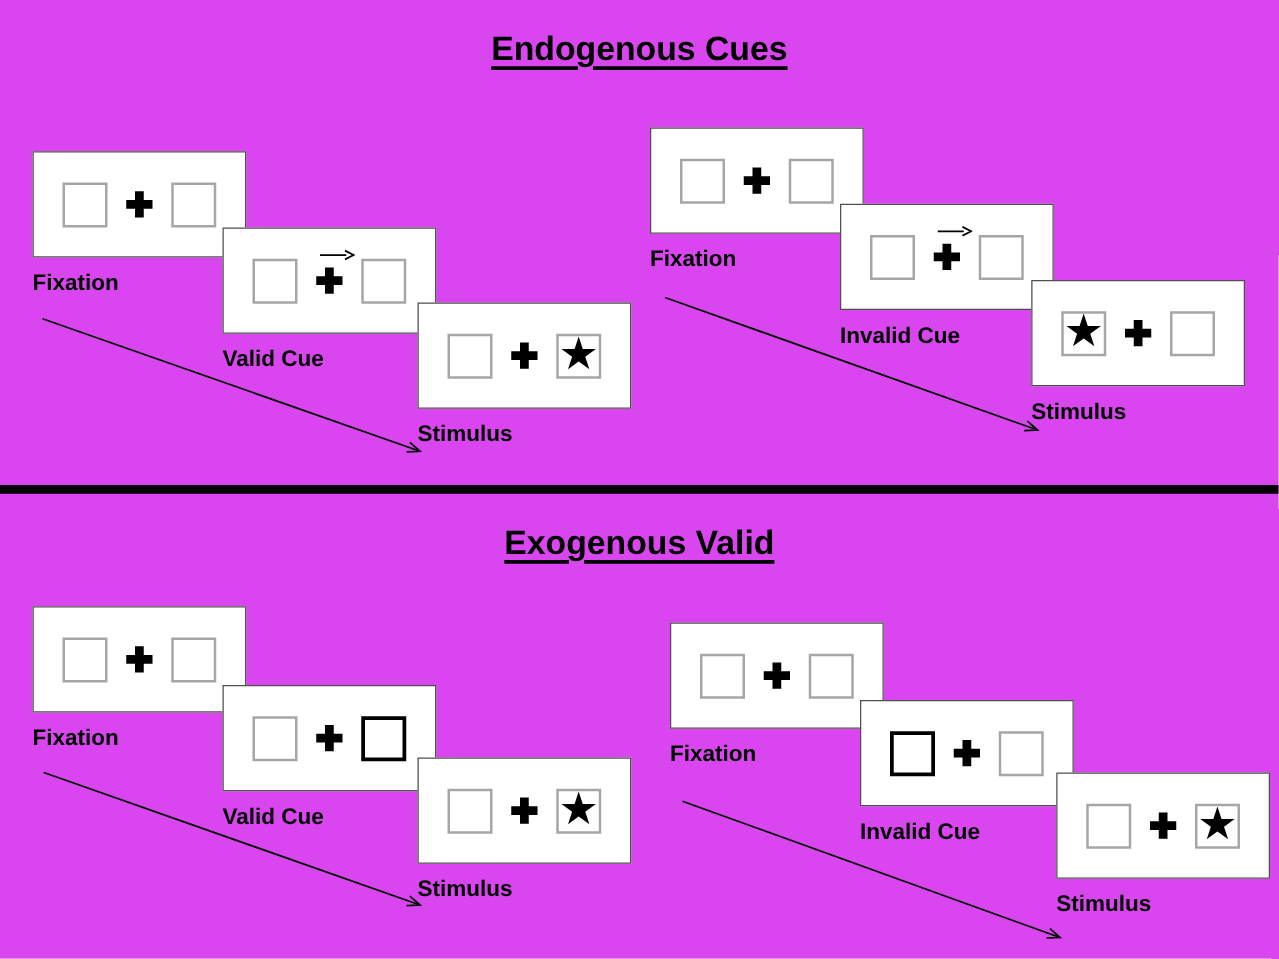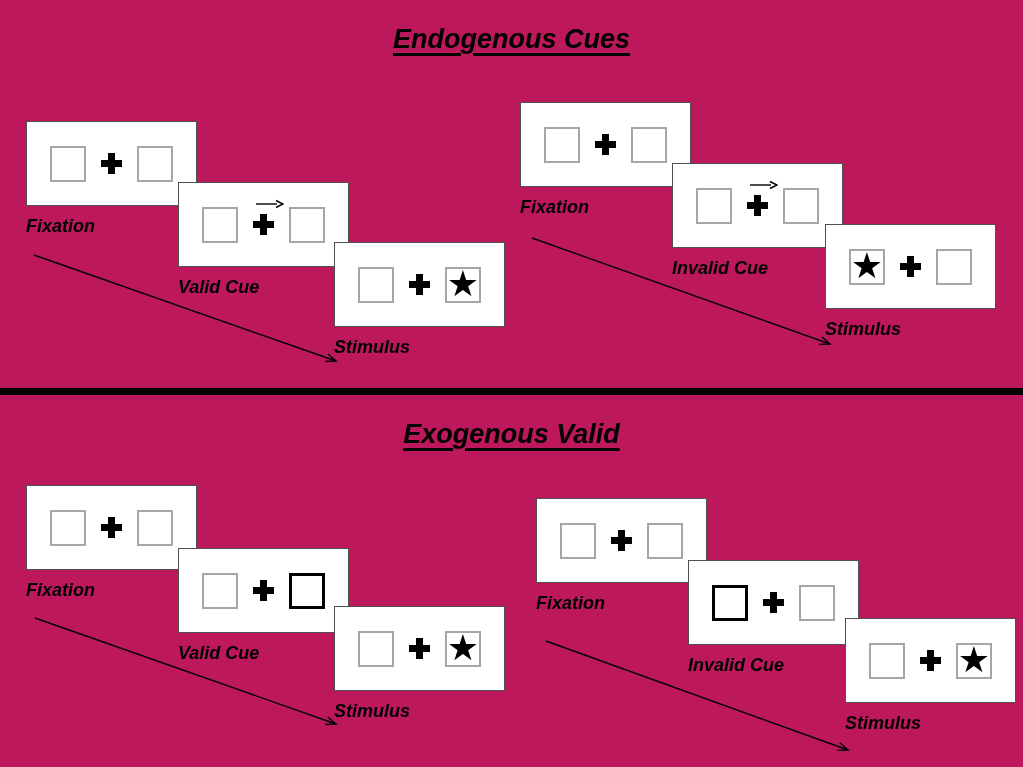--- a/index.html
+++ b/index.html
@@ -1,24 +1,23 @@
 <!DOCTYPE html>
 <html><head>
 <meta charset="utf-8">
 <style>
   * { margin: 0; padding: 0; box-sizing: border-box; }
   html, body { background: #ffffff; }
   .stage {
     position: relative;
     width: 1023px;
     height: 767px;
-    background: #be185d;
+    background: #d946ef;
     overflow: hidden;
     font-family: "Liberation Sans", sans-serif;
-    font-style: italic;
   }
   .trial { display: contents; }
 
   .section-title {
     position: absolute;
     left: 0; right: 0;
     text-align: center;
     font-size: 27px;
     font-weight: bold;
     color: #000;

